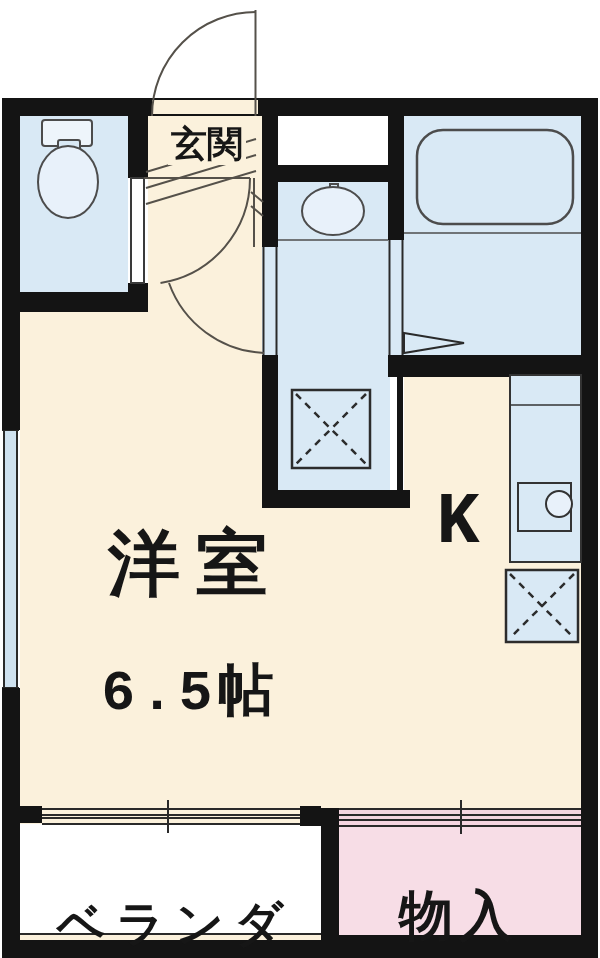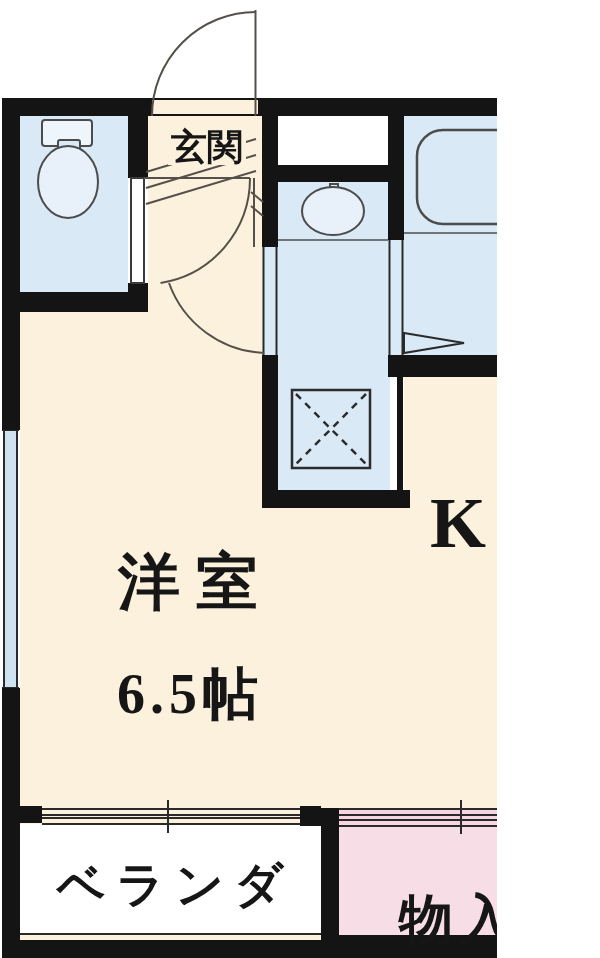--- a/index.html
+++ b/index.html
@@ -1,25 +1,25 @@
 <!DOCTYPE html>
 <html><head>
 <meta charset="utf-8">
 <style>
   html,body{margin:0;padding:0;background:#ffffff;}
-  #stage{position:relative;width:497px;height:958px;background:#ffffff;overflow:hidden;
-         font-family:Liberation Serif, serif;}
+  #stage{position:relative;width:600px;height:958px;background:#ffffff;overflow:hidden;
+         font-family:Liberation Mono, monospace;}
   #plan-svg{position:absolute;left:0;top:0;}
   .lbl{position:absolute;transform:translate(-50%,-50%);color:#161616;font-weight:700;
        white-space:nowrap;line-height:1;}
   .lbl-genkan{left:207px;top:147px;font-size:36px;background:#fbf1dc;padding:0 3px;}
-  .lbl-room{left:196px;top:582px;font-size:62px;letter-spacing:16px;}
+  .lbl-room{left:196px;top:569px;font-size:72px;letter-spacing:16px;}
   .lbl-size{left:190px;top:694px;font-size:56px;letter-spacing:5px;}
   .lbl-k{left:458px;top:523px;font-size:72px;}
-  .lbl-veranda{left:175px;top:885px;font-size:48px;letter-spacing:10px;}
+  .lbl-veranda{left:175px;top:927px;font-size:48px;letter-spacing:10px;}
   .lbl-closet{left:459px;top:884px;font-size:54px;letter-spacing:6px;margin-top:36px;}
 </style>
 </head>
 <body>
 
 <div id="stage">
 <svg id="plan-svg" width="600" height="958" viewBox="0 0 600 958">
 
   <g>
     <rect x="148" y="99" width="114" height="79" fill="#fbf1dc"></rect>

